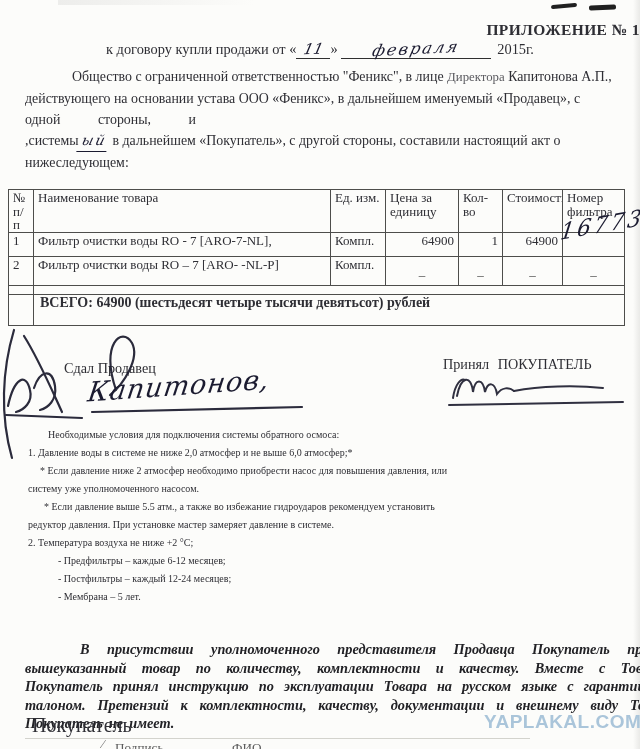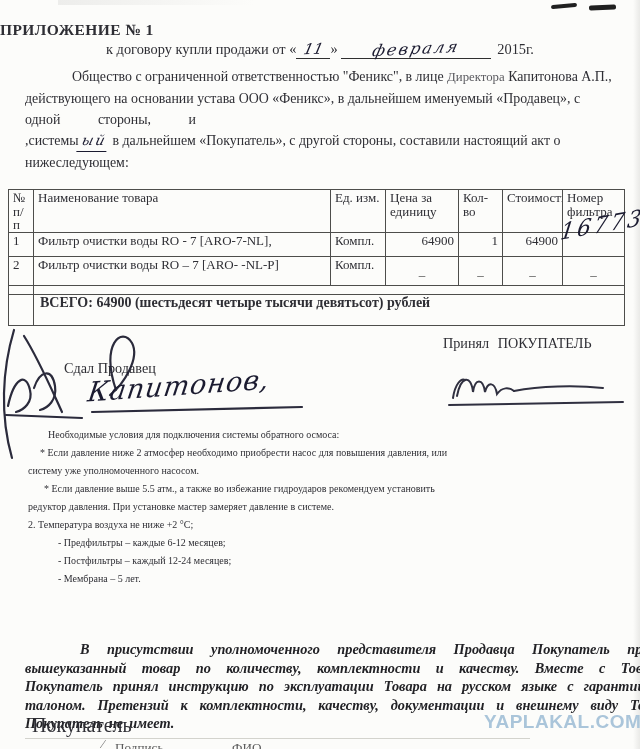--- a/index.html
+++ b/index.html
@@ -13,21 +13,21 @@
   
   .edge-shade { right:0; top:0; width:7px; height:100%;
     background:linear-gradient(90deg, rgba(0,0,0,0) 0%, rgba(120,120,115,.14) 100%); }
   .smudge { left:58px; top:0; width:230px; height:5px;
     background:linear-gradient(90deg,#ededeb 0%, rgba(237,237,235,0) 85%); }
   .dash-mark { background:#202020; border-radius:2px; }
   .dash-1 { left:551px; top:4px; width:26px; height:4px; transform:rotate(-5deg); }
   .dash-2 { left:589px; top:5px; width:27px; height:5px; transform:rotate(-2deg); }
 
   
-  .doc-title { left:0; right:0; top:21px; text-align:left;
+  .doc-title { left:0; right:0; top:21px; text-align:right;
     font-size:15.5px; font-weight:bold; letter-spacing:.4px; }
   .doc-subtitle { left:106px; top:39px; font-size:14.4px; white-space:nowrap; }
   .blank { display:inline-block; border-bottom:1.3px solid #2f2f2f; text-align:center; }
   .blank.day { width:34px; }
   .blank.month { width:150px; }
   .hw { font-family:"DejaVu Serif", serif; font-style:italic; color:#1b1b30; }
   .hw-day { display:inline-block; transform:skewX(-14deg) rotate(-2deg); font-size:15px; }
   .hw-month { display:inline-block; transform:skewX(-16deg) rotate(-3deg); font-size:16px; letter-spacing:2px; }
   .year { margin-left:6px; }
 
@@ -51,21 +51,21 @@
   .goods tr.r2 td.dash { text-align:center; vertical-align:bottom; padding-bottom:3px;
     color:#3a3a3a; letter-spacing:0; }
   .goods tr.spacer td { height:9px; border-top:none; border-bottom:none; }
   .goods tr.total td { height:31px; }
   .goods tr.total td.sum { font-size:14px; font-weight:bold; padding-left:6px;font-family:Liberation Serif, serif; }
   .hw-filter-no { left:560px; top:212px; font-size:22px; letter-spacing:3px;
     transform:rotate(-10deg) skewX(-18deg); white-space:nowrap; }
 
   
   .seller-label { left:64px; top:360px; font-size:14.2px; }
-  .buyer-label  { left:443px; top:335px; font-size:14.2px; word-spacing:5px; }
+  .buyer-label  { left:443px; top:356px; font-size:14.2px; word-spacing:5px; }
   .sig-text { left:88px; top:370px; font-size:27px; letter-spacing:1px;
     transform:rotate(-4deg) skewX(-12deg); white-space:nowrap; }
   svg.sig { overflow:visible; }
 
   
   .conditions { left:28px; top:426px; width:602px; font-size:10px; line-height:18px; }
   .conditions .t { padding-left:20px; }
   .conditions .star12 { padding-left:12px; }
   .conditions .star16 { padding-left:16px; }
   .conditions .dashln { padding-left:30px; }
@@ -181,20 +181,21 @@
     <g fill="none" stroke="#1a1a2c" stroke-width="2" stroke-linecap="round" opacity="0.9">
       <path d="M12,28 C 16,8 26,6 28,24 C 30,10 38,10 40,24 C 43,13 50,14 52,26 C 57,19 64,19 69,23"></path>
       <path d="M8,30 C 10,16 16,10 20,12"></path>
       <path d="M69,23 C 95,18 130,17 158,20"></path>
       <path d="M4,37 L 178,34"></path>
     </g>
   </svg>
 
   <div class="abs conditions">
     <div class="t">Необходимые условия для подключения системы обратного осмоса:</div>
+    <div>1. Давление воды в системе не ниже 2,0 атмосфер и не выше 6,0 атмосфер;*</div>
     <div class="star12">* Если давление ниже 2 атмосфер необходимо приобрести насос для повышения давления, или</div>
     <div>систему уже уполномоченного насосом.</div>
     <div class="star16">* Если давление выше 5.5 атм., а также во избежание гидроударов рекомендуем установить</div>
     <div>редуктор давления.  При установке мастер замеряет давление в системе.</div>
     <div>2. Температура воздуха не ниже +2 °C;</div>
     <div class="dashln">- Предфильтры – каждые 6-12 месяцев;</div>
     <div class="dashln">- Постфильтры – каждый 12-24 месяцев;</div>
     <div class="dashln">- Мембрана – 5 лет.</div>
   </div>
 

